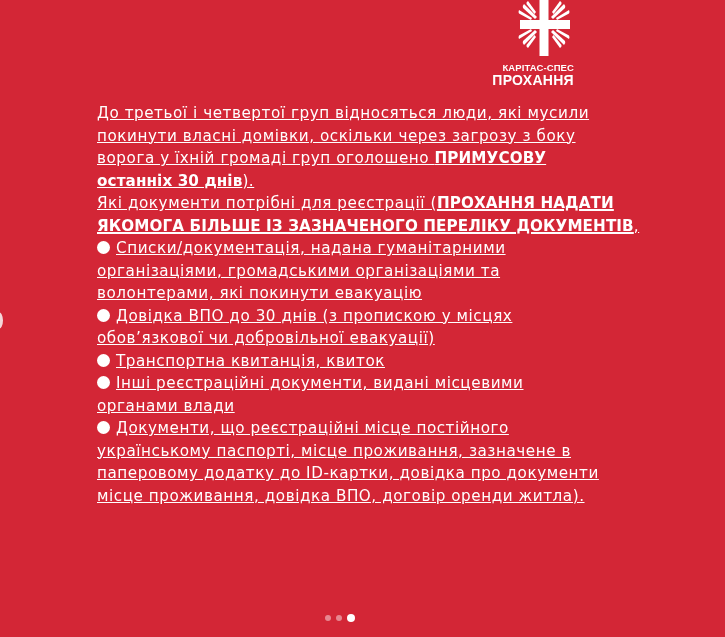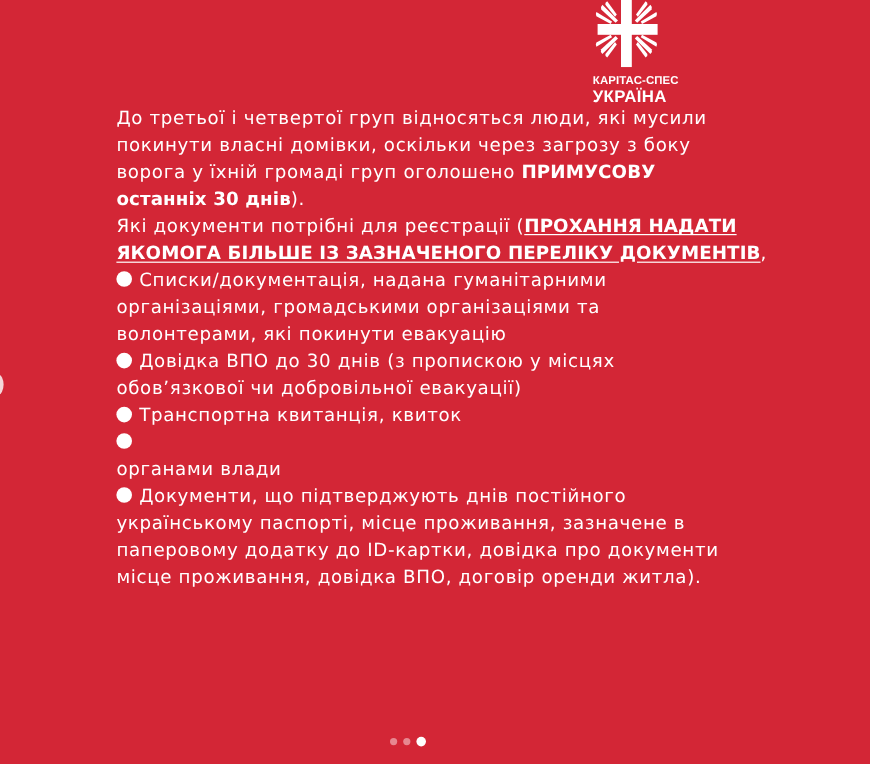--- a/index.html
+++ b/index.html
@@ -15,21 +15,21 @@
     font-family: "DejaVu Sans", sans-serif;
     color: #ffffff;
   }
   .logo {
     position: absolute;
     left: 494px;
     top: 0;
     width: 80px;
     display: flex;
     flex-direction: column;
-    align-items: flex-start;
+    align-items: flex-end;
   }
   .logo svg { display: block; }
   .logo-line1 {
     font-family: "Liberation Sans", sans-serif;
     font-weight: bold;
     font-size: 9.5px;
     letter-spacing: 0.1px;
     margin-top: 7px;
     line-height: 10px;
     white-space: nowrap;
@@ -38,25 +38,26 @@
     font-family: "Liberation Sans", sans-serif;
     font-weight: bold;
     font-size: 14px;
     line-height: 15px;
     letter-spacing: 0.3px;
     white-space: nowrap;
   }
   .content {
     position: absolute;
     left: 97px;
-    top: 87px;
+    top: 102px;
     width: 540px;
     font-size: 15.2px;
     line-height: 22.5px;
     letter-spacing: 0.55px;
+    text-decoration: underline;
   }
   .line { white-space: nowrap; height: 22.5px; }
   .b { font-weight: bold; letter-spacing: 0.1px; text-align: center; }
   .u { text-decoration: underline; text-underline-offset: 2px; }
   .bullet {
     display: inline-block;
     width: 13px;
     height: 13px;
     border-radius: 50%;
     background: #ffffff;
@@ -115,21 +116,21 @@
       <path d="M21 32 L8 45 Q6 43 7 41 L19 30 Z"></path>
       <path d="M20 37 L12 48 Q10 47 10.5 45 L18.5 35 Z"></path>
       <path d="M16 31 L3 39 Q2 37 3 35.5 L15 29 Z"></path>
 
       <path d="M35 32 L48 45 Q50 43 49 41 L37 30 Z"></path>
       <path d="M36 37 L44 48 Q46 47 45.5 45 L37.5 35 Z"></path>
       <path d="M40 31 L53 39 Q54 37 53 35.5 L41 29 Z"></path>
     </g>
   </svg>
   <div class="logo-line1">КАРІТАС-СПЕС</div>
-  <div class="logo-line2">УКРАЇНА</div>
+  <div class="logo-line2">ПРОХАННЯ</div>
 </div>
 
 <div class="content">
   <div>
     <div class="line">До третьої і четвертої груп відносяться люди, які мусили</div>
     <div class="line">покинути власні домівки, оскільки через загрозу з боку</div>
     <div class="line"><span>ворога у їхній громаді груп оголошено </span><span class="b">ПРИМУСОВУ</span></div>
     <div class="line"><span class="b">останніх 30 днів</span><span>).</span></div>
   </div>
 
@@ -145,25 +146,25 @@
       <div class="line">волонтерами, які покинути евакуацію</div>
     </div>
     <div>
       <div class="line"><span class="bullet"></span><span>Довідка ВПО до 30 днів (з пропискою у місцях</span></div>
       <div class="line">обов’язкової чи добровільної евакуації)</div>
     </div>
     <div>
       <div class="line"><span class="bullet"></span><span>Транспортна квитанція, квиток</span></div>
     </div>
     <div>
-      <div class="line"><span class="bullet"></span></div>
+      <div class="line"><span class="bullet"></span><span>Інші реєстраційні документи, видані місцевими</span></div>
       <div class="line">органами влади</div>
     </div>
     <div>
-      <div class="line"><span class="bullet"></span><span>Документи, що підтверджують днів постійного</span></div>
+      <div class="line"><span class="bullet"></span><span>Документи, що реєстраційні місце постійного</span></div>
       <div class="line">українському паспорті, місце проживання, зазначене в</div>
       <div class="line">паперовому додатку до ID-картки, довідка про документи</div>
       <div class="line">місце проживання, довідка ВПО, договір оренди житла).</div>
     </div>
   </div>
 </div>
 
 <div class="dots">
   <span class="dot"></span>
   <span class="dot"></span>

